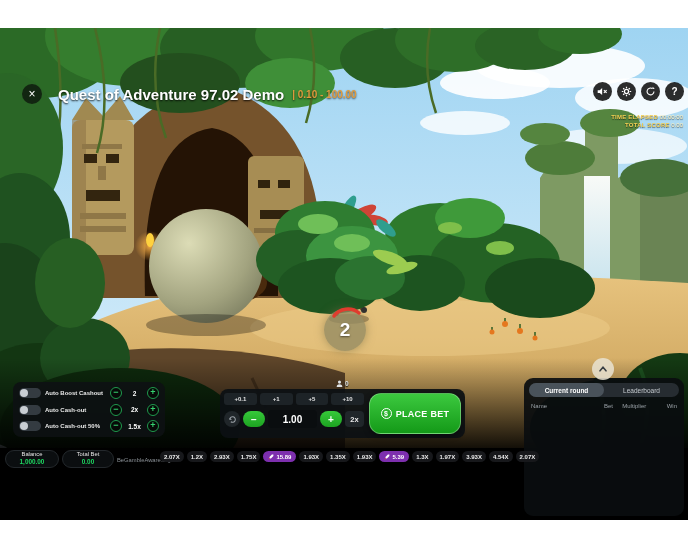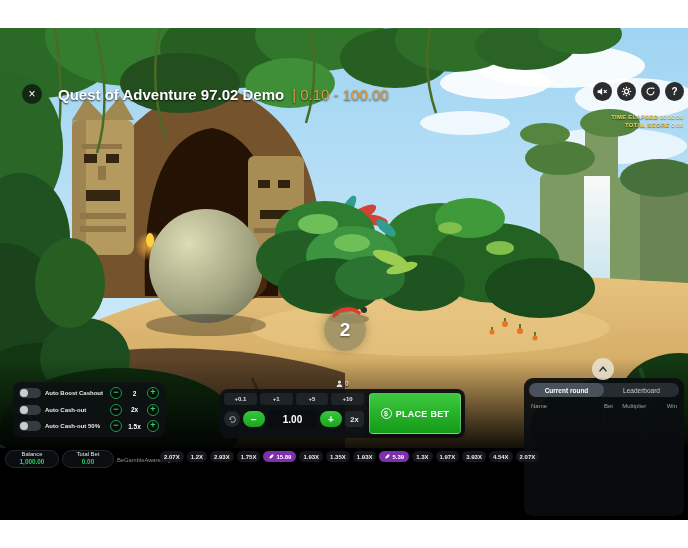--- a/index.html
+++ b/index.html
@@ -8,21 +8,21 @@
   .game { position:absolute; left:0; top:28px; width:688px; height:492px; background:#000; overflow:hidden; }
   .scene { position:absolute; left:0; top:0; width:688px; height:420px; }
   .fadebar { position:absolute; left:0; top:330px; width:688px; height:92px;
              background:linear-gradient(rgba(0,0,0,0), rgba(0,0,0,.92)); }
 
   
   .titlebar { position:absolute; left:22px; top:56px; display:flex; align-items:center; gap:8px; z-index:5; }
   .close-btn { width:20px; height:20px; border-radius:50%; background:rgba(8,8,8,.68); color:#fff;
                font-size:12px; display:flex; align-items:center; justify-content:center; cursor:pointer; }
   .game-title { font-size:15px; font-weight:bold; color:#fff; text-shadow:0 1px 2px rgba(0,0,0,.85);padding-left:8px; }
-  .bet-range { font-size:15px; font-weight:normal; color:#e09b3d; text-shadow:0 1px 2px rgba(0,0,0,.7); }
+  .bet-range { font-size:10px; font-weight:bold; color:#e09b3d; text-shadow:0 1px 2px rgba(0,0,0,.7); }
 
   
   .iconbar { position:absolute; right:4px; top:54px; display:flex; gap:5px; z-index:5; }
   .icircle { width:19px; height:19px; border-radius:50%; background:rgba(8,8,8,.85);
              display:flex; align-items:center; justify-content:center; color:#fff; cursor:pointer; }
   .icircle .q { font-size:10px; font-weight:bold; }
 
   
   .hud { position:absolute; right:5px; top:85px; text-align:right; z-index:5;
          font-size:6px; line-height:8px; text-shadow:0 1px 1px rgba(0,0,0,.6); }
@@ -62,21 +62,21 @@
   .mrow { display:flex; align-items:center; gap:3px; margin-top:5px; }
   .repeat-btn { width:16px; height:16px; border-radius:50%; background:#20262a; flex:none;
                 display:flex; align-items:center; justify-content:center; cursor:pointer; }
   .gbtn { width:22px; height:16px; border-radius:8px; background:linear-gradient(#36c93a,#1da321);
           color:#fff; font-weight:bold; font-size:10px; display:flex; align-items:center; justify-content:center;
           flex:none; cursor:pointer; }
   .amount { flex:1; height:18px; background:#0a0d0f; border-radius:4px; color:#fff; font-weight:bold;
             font-size:10px; display:flex; align-items:center; justify-content:center;text-align:right; }
   .dbtn { width:19px; height:16px; background:#20262a; border-radius:4px; color:#e8e8e8; font-size:7.5px;
           font-weight:bold; display:flex; align-items:center; justify-content:center; flex:none; cursor:pointer; }
-  .place-bet { flex:1; border-radius:4px; background:linear-gradient(#3cc93f,#149a18);
+  .place-bet { flex:1; border-radius:12px; background:linear-gradient(#3cc93f,#149a18);
                border:1px solid rgba(255,255,255,.28); display:flex; align-items:center; justify-content:center;
                gap:4px; color:#fff; font-weight:bold; font-size:9px; letter-spacing:.3px;
                box-shadow:0 2px 6px rgba(0,0,0,.45); cursor:pointer; }
   .coin { width:11px; height:11px; border:1px solid #fff; border-radius:50%; font-size:7px;
           line-height:10px; text-align:center; font-weight:bold; }
 
   
   .chevron-btn { position:absolute; left:592px; top:330px; width:22px; height:22px; border-radius:50%;
                  background:rgba(233,227,210,.85); display:flex; align-items:center; justify-content:center;
                  z-index:7; cursor:pointer; }

